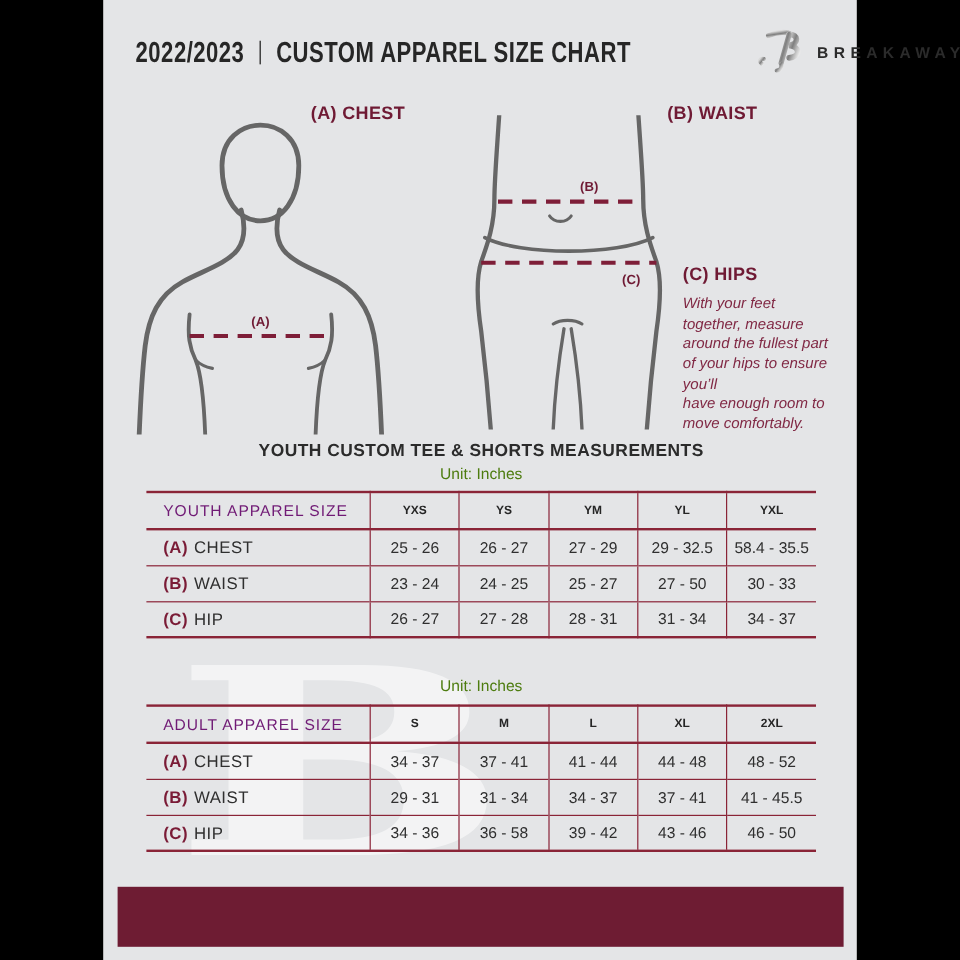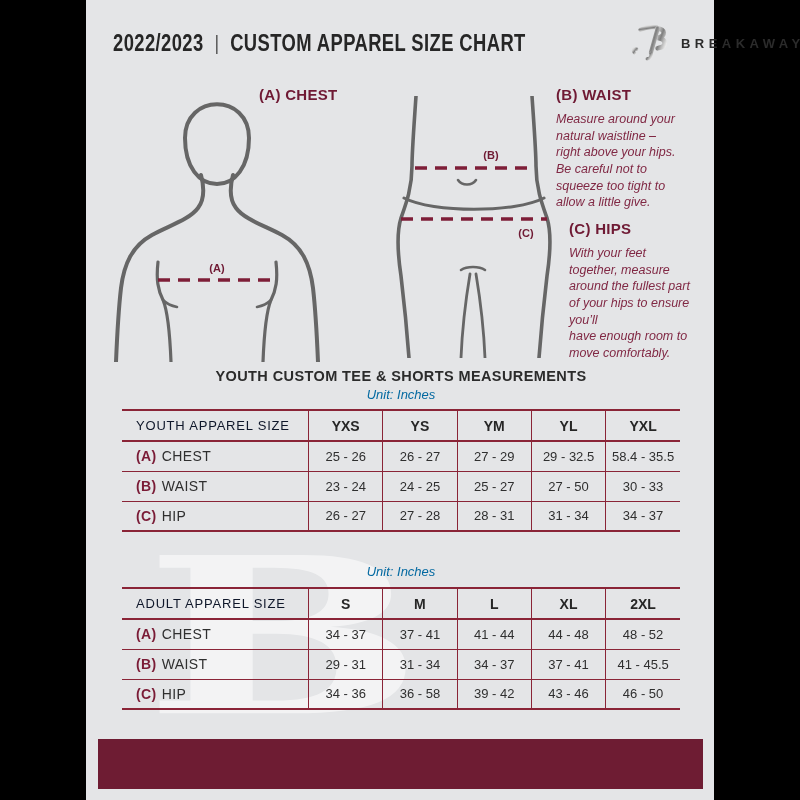--- a/index.html
+++ b/index.html
@@ -35,37 +35,37 @@
   #instr-waist{left:470px;top:86px;width:152px;}
   #instr-hips{left:470px;top:220px;width:158px;margin-left:13px;}
 
   .figure{position:absolute;z-index:2;}
   #figure-upper{left:26px;top:76px;}
   #figure-lower{left:302px;top:96px;}
 
   
   .section-title,.section-unit{position:absolute;left:36px;width:558px;text-align:center;z-index:2;color:#2b2b2b;}
   .section-title{font-weight:bold;font-size:14.5px;letter-spacing:0.4px;}
-  .section-unit{font-style:italic;font-size:13px;color:#0369a1;}
+  .section-unit{font-size:13px;color:#4d7c0f;}
   #youth-title{top:368px;} #youth-unit{top:387px;}
   #adult-title{top:545px;} #adult-unit{top:564px;}
 
   
   .size-table{position:absolute;left:36px;width:558px;z-index:2;border-collapse:collapse;
               table-layout:fixed;border-top:2px solid #8a2437;border-bottom:2px solid #8a2437;}
   #youth-table{top:409px;} #adult-table{top:587px;}
   .size-table th,.size-table td{border-left:1.5px solid #8a2437;text-align:center;
               font-size:13px;color:#2f2f2f;padding:0;}
   .size-table th:first-child,.size-table td:first-child{border-left:none;text-align:left;
               padding-left:14px;width:172px;}
   .size-table thead tr{border-bottom:2px solid #8a2437;height:31px;}
   .size-table tbody tr{height:30px;}
   .size-table tbody tr + tr{border-top:1.5px solid #8a2437;}
-  .size-table thead th{font-weight:bold;font-size:14px;color:#262626;}
-  .size-table thead th:first-child{font-weight:normal;font-size:13px;letter-spacing:0.8px;color:#0f172a;}
+  .size-table thead th{font-weight:bold;font-size:10px;color:#262626;}
+  .size-table thead th:first-child{font-weight:normal;font-size:13px;letter-spacing:0.8px;color:#701a75;}
   .size-table td:first-child{font-size:14px;letter-spacing:0.4px;}
   .row-prefix{font-weight:bold;color:#7a1b36;margin-right:5px;}
 
   
   .footer-bar{position:absolute;left:12px;top:739px;width:605px;height:50px;
               background:#6e1c33;z-index:3;}
 </style>
 </head>
 <body>
 
@@ -134,26 +134,20 @@
       <line x1="13" y1="123" x2="159" y2="123" stroke="#7e1e38" stroke-width="3.4" stroke-dasharray="12 8"></line>
       <text x="103" y="63" text-anchor="middle" font-size="11" font-weight="bold" fill="#6f1a34" font-family="Liberation Sans, sans-serif">(B)</text>
       <text x="138" y="141" text-anchor="middle" font-size="11" font-weight="bold" fill="#6f1a34" font-family="Liberation Sans, sans-serif">(C)</text>
     </svg>
 
     <div class="instr" id="instr-chest">
       <div class="instr-title">(A) CHEST</div>
     </div>
     <div class="instr" id="instr-waist">
       <div class="instr-title">(B) WAIST</div>
-      <div class="instr-body">Measure around your
-natural waistline –
-right above your hips.
-Be careful not to
-squeeze too tight to
-allow a little give.</div>
     </div>
     <div class="instr" id="instr-hips">
       <div class="instr-title">(C) HIPS</div>
       <div class="instr-body">With your feet
 together, measure
 around the fullest part
 of your hips to ensure
 you’ll
 have enough room to
 move comfortably.</div>

